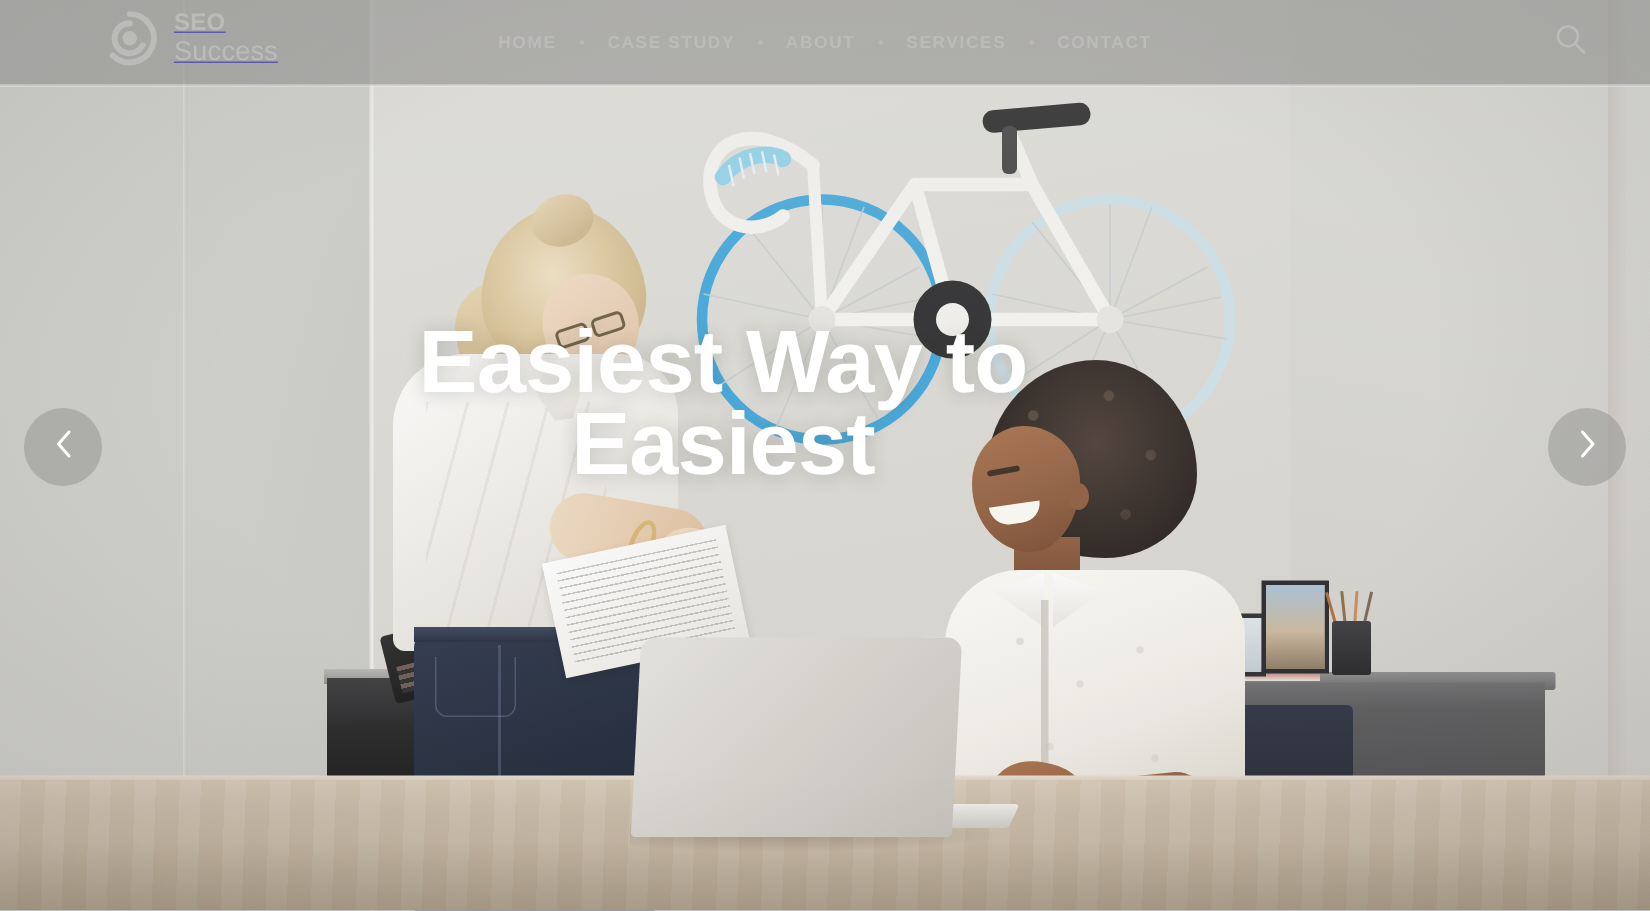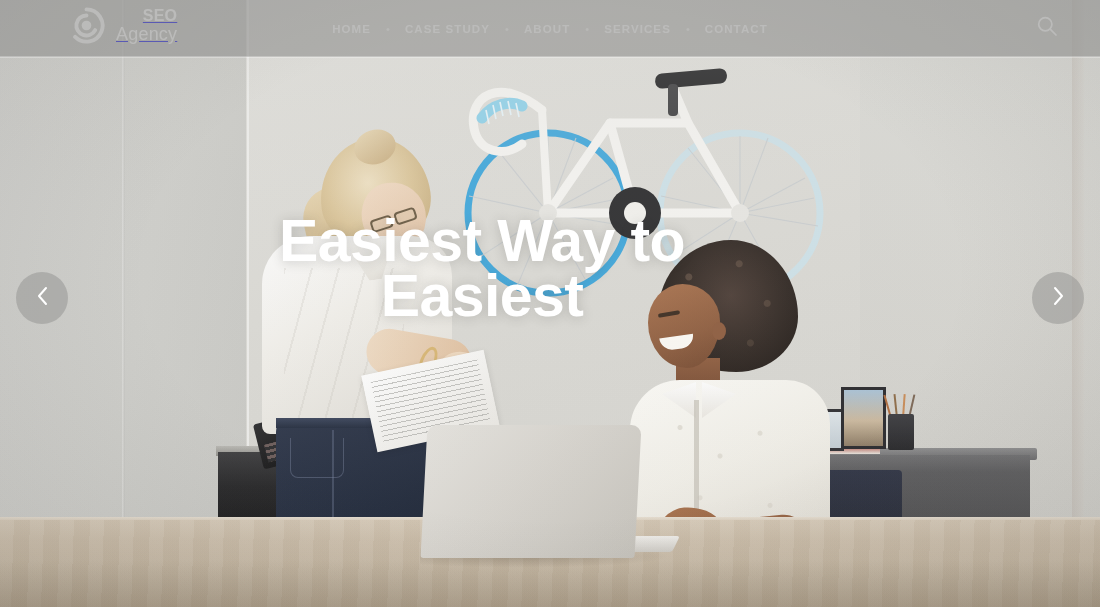--- a/index.html
+++ b/index.html
@@ -200,21 +200,21 @@
       mix-blend-mode:normal; pointer-events:none; }
   .vignette { position:absolute; inset:0; pointer-events:none;
       background:radial-gradient(ellipse at 50% 45%, rgba(0,0,0,0) 52%, rgba(60,58,54,.12) 100%); }
 
   
   .header { position:absolute; left:0; top:0; width:1100px; height:57px;
       background:rgba(146,146,144,.62); z-index:40; }
   .header-rule { position:absolute; left:0; top:56px; width:1100px; height:2px;
       background:rgba(255,255,255,.28); z-index:40; }
 
-  .logo { position:absolute; left:68px; top:7px; display:flex; align-items:center; gap:11px;text-align:right; }
+  .logo { position:absolute; left:68px; top:7px; display:flex; align-items:center; gap:11px; }
   .logo-mark { width:37px; height:37px; }
   .logo-text { line-height:1.0; color:#fff; }
   .logo-text .l1 { font-size:16px; font-weight:bold; letter-spacing:.2px; display:block; }
   .logo-text .l2 { font-size:18px; font-weight:400; letter-spacing:.2px; display:block; margin-top:1px; }
 
   .nav { position:absolute; left:0; top:0; width:1100px; height:57px;
       display:flex; align-items:center; justify-content:center; gap:0; }
   .nav a { color:#fff; font-size:11.5px; font-weight:bold; letter-spacing:1.1px;
       text-decoration:none; padding:0 2px; white-space:nowrap; }
   .nav .sep { color:rgba(255,255,255,.75); font-size:11px; padding:0 13px; }
@@ -403,21 +403,21 @@
   <a class="logo" href="#">
     <span class="logo-mark">
       <svg viewBox="0 0 40 40" xmlns="http://www.w3.org/2000/svg">
         <path d="M20 2.6 A17.4 17.4 0 1 1 7.7 32.3" fill="none" stroke="#ffffff" stroke-width="4.2" stroke-linecap="round"></path>
         <path d="M20 9.2 A10.8 10.8 0 1 0 29.4 25" fill="none" stroke="#ffffff" stroke-width="4.2" stroke-linecap="round"></path>
         <circle cx="20" cy="20" r="5.2" fill="#ffffff"></circle>
       </svg>
     </span>
     <span class="logo-text">
       <span class="l1">SEO</span>
-      <span class="l2">Agency</span>
+      <span class="l2">Success</span>
     </span>
   </a>
 
   <nav class="nav">
     <a href="#">HOME</a>
     <span class="sep">•</span>
     <a href="#">CASE STUDY</a>
     <span class="sep">•</span>
     <a href="#">ABOUT</a>
     <span class="sep">•</span>

